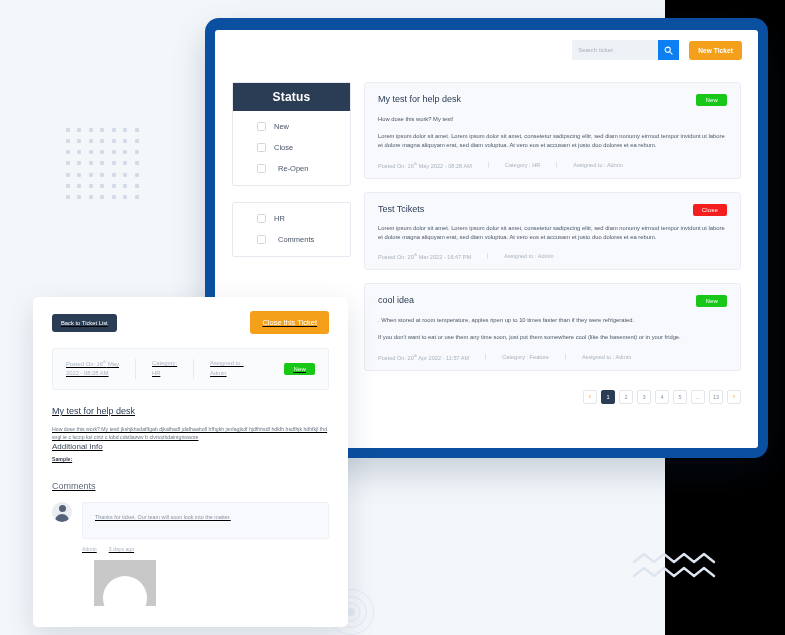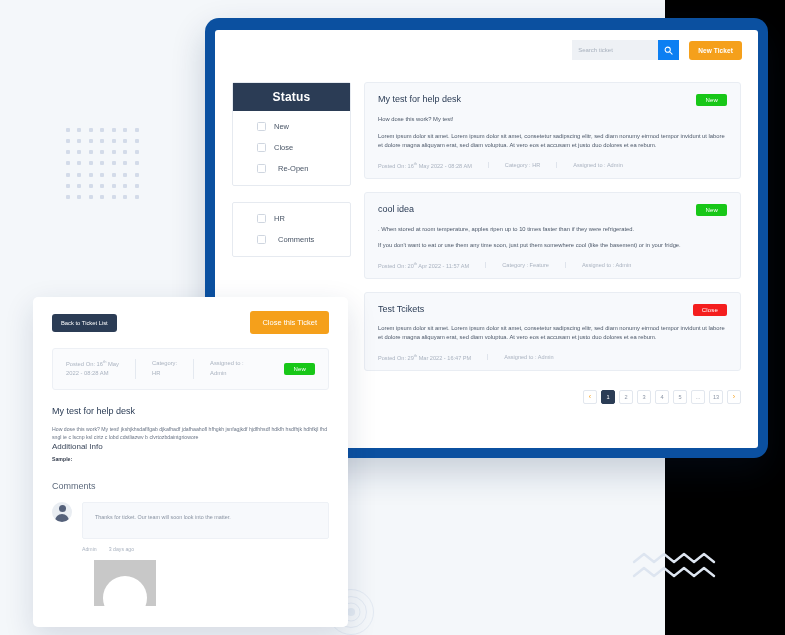--- a/index.html
+++ b/index.html
@@ -168,20 +168,21 @@
 
   
   .detail-panel {
     position: absolute; left: 33px; top: 297px;
     width: 315px; height: 330px;
     background: #ffffff;
     border-radius: 5px;
     box-shadow: 0 10px 30px rgba(20,45,85,.14);
     overflow: hidden;
     padding: 14px 19px 0 19px;
+    text-decoration: underline;
   }
   .detail-actions { display: flex; justify-content: space-between; align-items: center; }
   .back-btn {
     background: #2b3c55; color: #fff; border: none; border-radius: 3px;
     font-size: 5.8px; padding: 6px 9px; cursor: pointer;
     font-family: "Liberation Sans", sans-serif;
   }
   .close-ticket-btn {
     background: #f5a01b; color: #fff; border: none; border-radius: 3px;
     font-size: 7.5px; padding: 7px 12px; cursor: pointer;
@@ -371,40 +372,40 @@
           <div class="ticket-body">Lorem ipsum dolor sit amet. Lorem ipsum dolor sit amet, consetetur sadipscing elitr, sed diam nonumy eirmod tempor invidunt ut labore et dolore magna aliquyam erat, sed diam voluptua. At vero eos et accusam et justo duo dolores et ea rebum.</div>
           <div class="ticket-meta">
             <span><em style="font-style:normal">Posted On: 16</em><sup>th</sup><em style="font-style:normal"> May 2022 - 08:28 AM</em></span>
             <span>Category : HR</span>
             <span>Assigned to : Admin</span>
           </div>
         </div>
 
         <div class="ticket-card">
           <div class="ticket-top">
+            <div class="ticket-title">Test Tcikets</div>
+            <div class="badge badge-close">Close</div>
+          </div>
+          <div class="ticket-body">Lorem ipsum dolor sit amet. Lorem ipsum dolor sit amet, consetetur sadipscing elitr, sed diam nonumy eirmod tempor invidunt ut labore et dolore magna aliquyam erat, sed diam voluptua. At vero eos et accusam et justo duo dolores et ea rebum.</div>
+          <div class="ticket-meta">
+            <span><em style="font-style:normal">Posted On: 29</em><sup>th</sup><em style="font-style:normal"> Mar 2022 - 16:47 PM</em></span>
+            <span>Assigned to : Admin</span>
+          </div>
+        </div>
+
+        <div class="ticket-card">
+          <div class="ticket-top">
             <div class="ticket-title">cool idea</div>
             <div class="badge badge-new">New</div>
           </div>
           <div class="ticket-sub">. When stored at room temperature, apples ripen up to 10 times faster than if they were refrigerated.</div>
           <div class="ticket-body">If you don't want to eat or use them any time soon, just put them somewhere cool (like the basement) or in your fridge.</div>
           <div class="ticket-meta">
             <span><em style="font-style:normal">Posted On: 20</em><sup>th</sup><em style="font-style:normal"> Apr 2022 - 11:57 AM</em></span>
             <span>Category : Feature</span>
-            <span>Assigned to : Admin</span>
-          </div>
-        </div>
-
-        <div class="ticket-card">
-          <div class="ticket-top">
-            <div class="ticket-title">Test Tcikets</div>
-            <div class="badge badge-close">Close</div>
-          </div>
-          <div class="ticket-body">Lorem ipsum dolor sit amet. Lorem ipsum dolor sit amet, consetetur sadipscing elitr, sed diam nonumy eirmod tempor invidunt ut labore et dolore magna aliquyam erat, sed diam voluptua. At vero eos et accusam et justo duo dolores et ea rebum.</div>
-          <div class="ticket-meta">
-            <span><em style="font-style:normal">Posted On: 29</em><sup>th</sup><em style="font-style:normal"> Mar 2022 - 16:47 PM</em></span>
             <span>Assigned to : Admin</span>
           </div>
         </div>
 
       </div>
     </div>
 
     <div class="pagination">
       <div class="page-btn arrow">‹</div>
       <div class="page-btn active">1</div>

